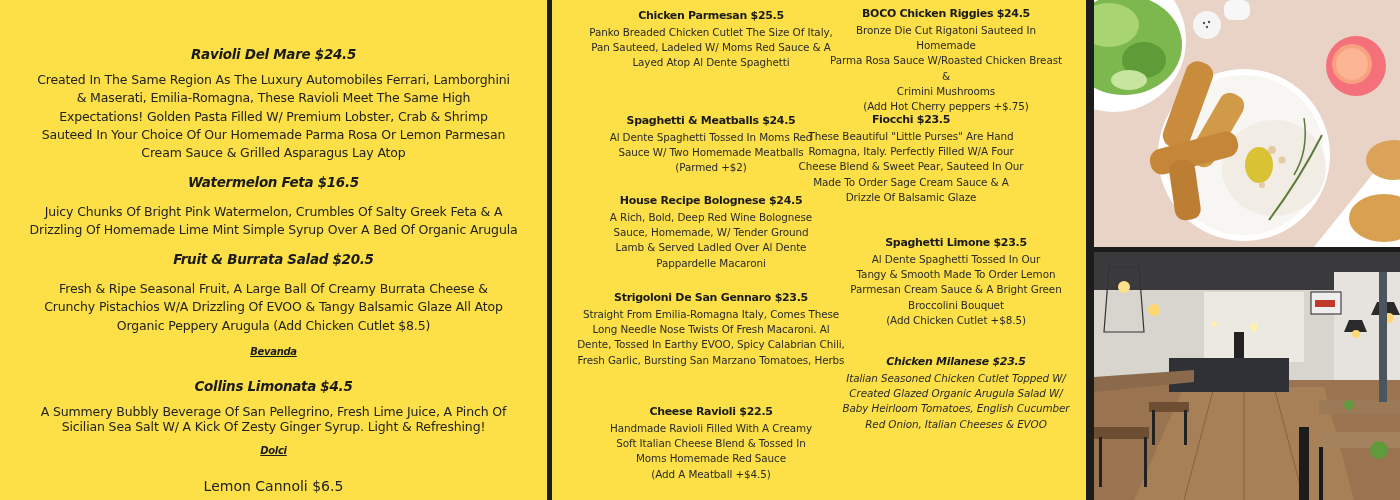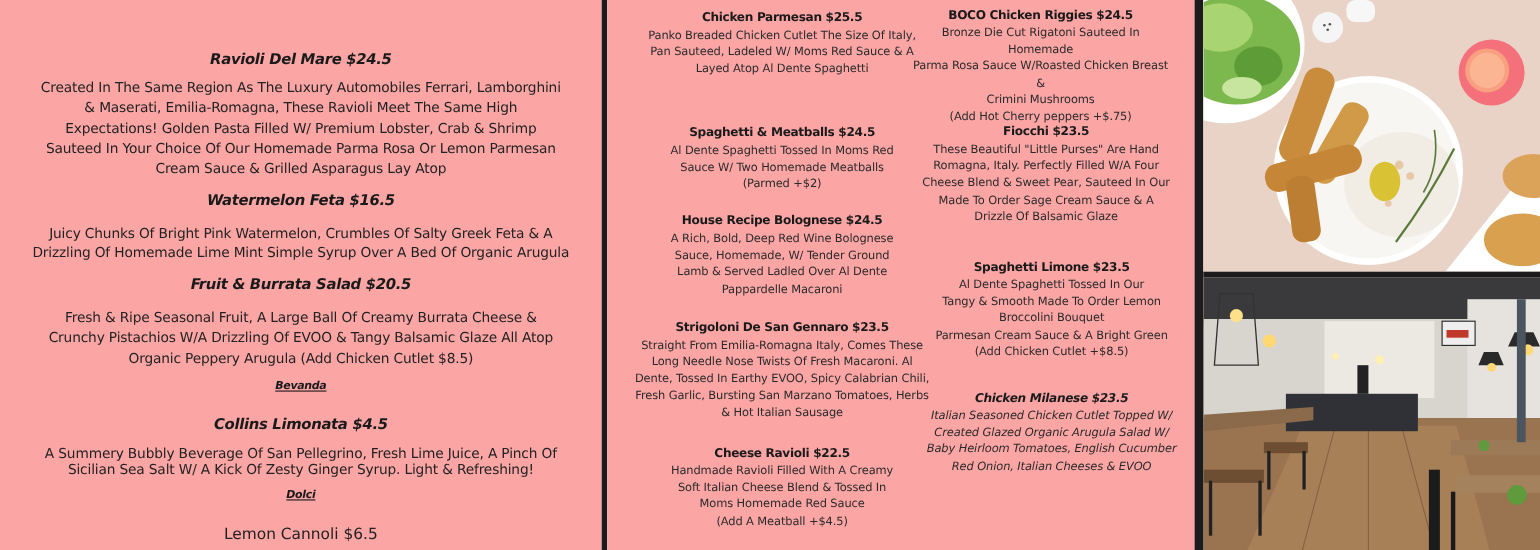--- a/index.html
+++ b/index.html
@@ -1,19 +1,19 @@
 <!DOCTYPE html>
 <html><head>
 <meta charset="utf-8">
 <style>
   * { box-sizing: border-box; margin: 0; padding: 0; }
   html, body { width: 1400px; height: 500px; overflow: hidden; background: #ffffff; }
   body { position: relative; font-family: "DejaVu Sans", sans-serif; color: #1a1a1a; }
 
-  .panel { position: absolute; top: 0; height: 500px; background: #fca5a5; overflow: hidden; }
+  .panel { position: absolute; top: 0; height: 500px; background: #fde047; overflow: hidden; }
   #left-panel { left: 0; width: 547px; }
   #mid-panel { left: 552px; width: 534px; }
   .divider { position: absolute; top: 0; height: 500px; background: #1c1c1c; }
   #divider-1 { left: 547px; width: 5px; }
   #divider-2 { left: 1086px; width: 8px; }
 
   
   .l-item { position: absolute; left: 20px; width: 507px; text-align: center; }
   .l-title { font-style: italic; font-weight: bold; font-size: 13.5px; letter-spacing: -0.3px; }
   .l-desc { font-size: 12.5px; line-height: 18.3px; color: #222; letter-spacing: -0.15px; }
@@ -107,21 +107,20 @@
   </div>
 </div>
 
 <div class="m-item" style="left:572px; width:278px; top:291px;">
   <div class="m-title">Strigoloni De San Gennaro $23.5</div>
   <div class="m-desc">
     <div>Straight From Emilia-Romagna Italy, Comes These</div>
     <div>Long Needle Nose Twists Of Fresh Macaroni. Al</div>
     <div>Dente, Tossed In Earthy EVOO, Spicy Calabrian Chili,</div>
     <div>Fresh Garlic, Bursting San Marzano Tomatoes, Herbs</div>
-    <div>&amp; Hot Italian Sausage</div>
   </div>
 </div>
 
 <div class="m-item" style="left:575px; width:272px; top:405px;">
   <div class="m-title">Cheese Ravioli $22.5</div>
   <div class="m-desc">
     <div>Handmade Ravioli Filled With A Creamy</div>
     <div>Soft Italian Cheese Blend &amp; Tossed In</div>
     <div>Moms Homemade Red Sauce</div>
     <div>(Add A Meatball +$4.5)</div>
@@ -131,38 +130,38 @@
 <div class="m-item" style="left:826px; width:240px; top:7px;">
   <div class="m-title">BOCO Chicken Riggies $24.5</div>
   <div class="m-desc">
     <div>Bronze Die Cut Rigatoni Sauteed In Homemade</div>
     <div>Parma Rosa Sauce W/Roasted Chicken Breast &amp;</div>
     <div>Crimini Mushrooms</div>
     <div>(Add Hot Cherry peppers +$.75)</div>
   </div>
 </div>
 
-<div class="m-item" style="left:836px; width:230px; top:113px;">
+<div class="m-item" style="left:796px; width:230px; top:113px;">
   <div class="m-title">Fiocchi $23.5</div>
   <div class="m-desc">
     <div>These Beautiful "Little Purses" Are Hand</div>
     <div>Romagna, Italy. Perfectly Filled W/A Four</div>
     <div>Cheese Blend &amp; Sweet Pear, Sauteed In Our</div>
     <div>Made To Order Sage Cream Sauce &amp; A</div>
     <div>Drizzle Of Balsamic Glaze</div>
   </div>
 </div>
 
 <div class="m-item" style="left:841px; width:230px; top:236px;">
   <div class="m-title">Spaghetti Limone $23.5</div>
   <div class="m-desc">
     <div>Al Dente Spaghetti Tossed In Our</div>
     <div>Tangy &amp; Smooth Made To Order Lemon</div>
+    <div>Parmesan Cream Sauce &amp; A Bright Green</div>
     <div>Broccolini Bouquet</div>
-    <div>Parmesan Cream Sauce &amp; A Bright Green</div>
     <div>(Add Chicken Cutlet +$8.5)</div>
   </div>
 </div>
 
 <div class="m-item" style="left:841px; width:230px; top:355px;font-style:italic;">
   <div class="m-title">Chicken Milanese $23.5</div>
   <div class="m-desc">
     <div>Italian Seasoned Chicken Cutlet Topped W/</div>
     <div>Created Glazed Organic Arugula Salad W/</div>
     <div>Baby Heirloom Tomatoes, English Cucumber</div>

